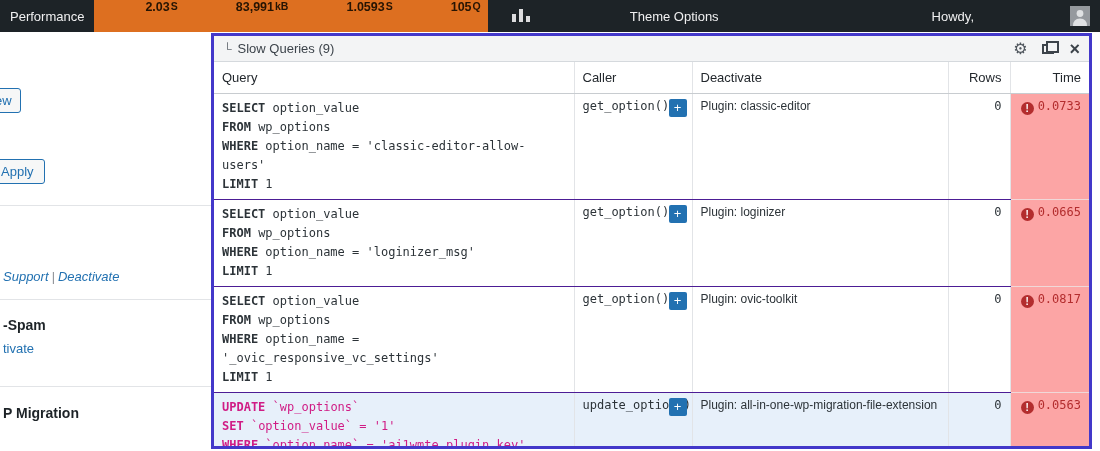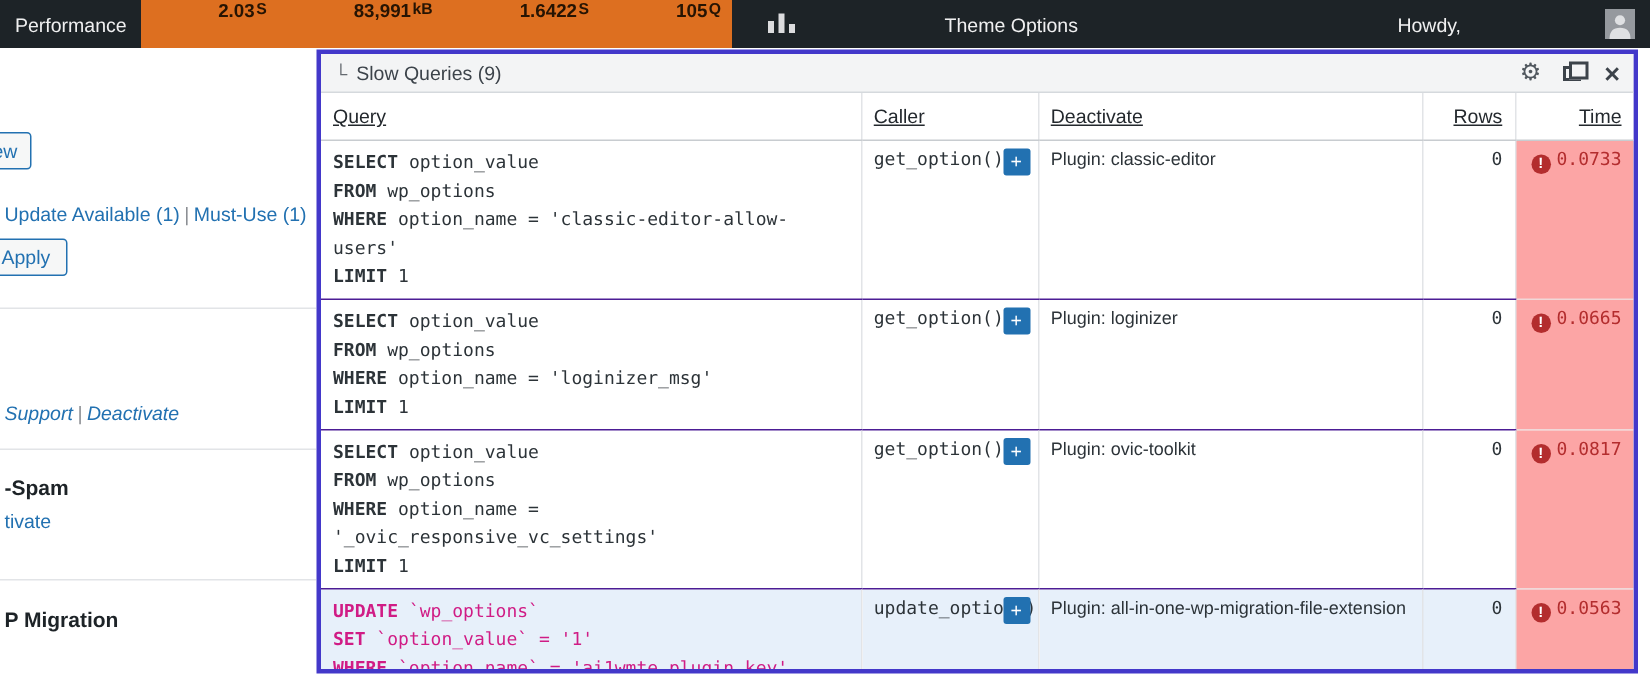--- a/index.html
+++ b/index.html
@@ -55,21 +55,21 @@
   .header-icons { margin-left:auto; display:flex; align-items:center; gap:15px; }
   .gear { font-size:16px; color:#50575e; cursor:pointer; line-height:1; }
   .popout { width:12px; height:10px; border:2px solid #3c434a; position:relative; cursor:pointer; }
   .popout::before { content:""; position:absolute; left:2px; top:-5px; width:9px; height:8px;
     border:2px solid #3c434a; background:#f3f4f5; }
   .close { font-size:18px; color:#3c434a; font-weight:bold; line-height:1; cursor:pointer; }
 
   table { border-collapse:collapse; table-layout:fixed; width:875px; }
   th {
     text-align:left; font-weight:400; color:#23282d; font-size:13px;
-    padding:8px 8px; border-bottom:1px solid #c8ccd0; border-right:1px solid #e2e4e7; background:#fff;text-decoration:underline;
+    padding:8px 8px; border-bottom:1px solid #c8ccd0; border-right:1px solid #e2e4e7; background:#fff;
   }
   th.num { text-align:right; }
   th:last-child, td:last-child { border-right:none; }
   td {
     vertical-align:top; border-right:1px solid #e2e4e7; border-bottom:1px solid #4c1d95;
     padding:5px 8px;
   }
   .c-query { font-family:"DejaVu Sans Mono", monospace; font-size:12px; line-height:19px; color:#2c3338; }
   .query-code { display:block; font-family:inherit; }
   .query-code b { font-weight:bold; }
@@ -102,21 +102,21 @@
   <div class="qm-stats">
     <span class="qm-stat">
       <span>2.03</span>
         <span class="unit">S</span>
     </span>
     <span class="qm-stat">
       <span>83,991</span>
         <span class="unit">kB</span>
     </span>
     <span class="qm-stat">
-      <span>1.6422</span>
+      <span>1.0593</span>
         <span class="unit">S</span>
     </span>
     <span class="qm-stat">
       <span>105</span>
         <span class="unit">Q</span>
     </span>
   </div>
   <div class="ab-item chart-wrap">
     <span>
       <svg width="18" height="14" viewBox="0 0 18 14">
@@ -137,23 +137,20 @@
         <circle cx="10" cy="7.5" r="3.4" fill="#dfe1e3"></circle>
         <path d="M3 20 Q3 12.5 10 12.5 Q17 12.5 17 20 Z" fill="#dfe1e3"></path>
       </svg>
     </span>
   </div>
 </div>
 
 <div id="page">
   <button id="view-btn" class="btn">ew</button>
 
-  <div class="filters">
-    <a class="link">Update Available (1)</a><span class="pipe">|</span><a class="link">Must-Use (1)</a>
-  </div>
 
   <button id="apply-btn" class="btn">Apply</button>
 
   <div class="sep" style="top:173px"></div>
 
   <div id="p1-links" class="plug-links">
     <a class="link">Support</a><span class="pipe">|</span><a class="link">Deactivate</a>
   </div>
 
   <div class="sep" style="top:267px"></div>

